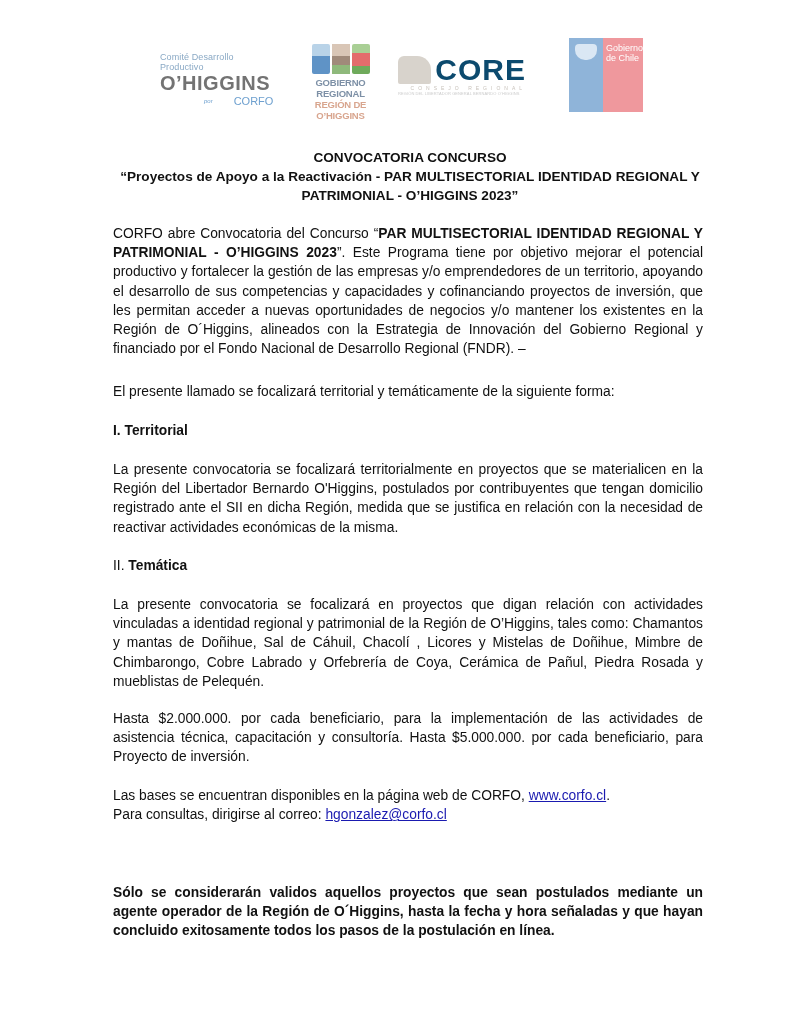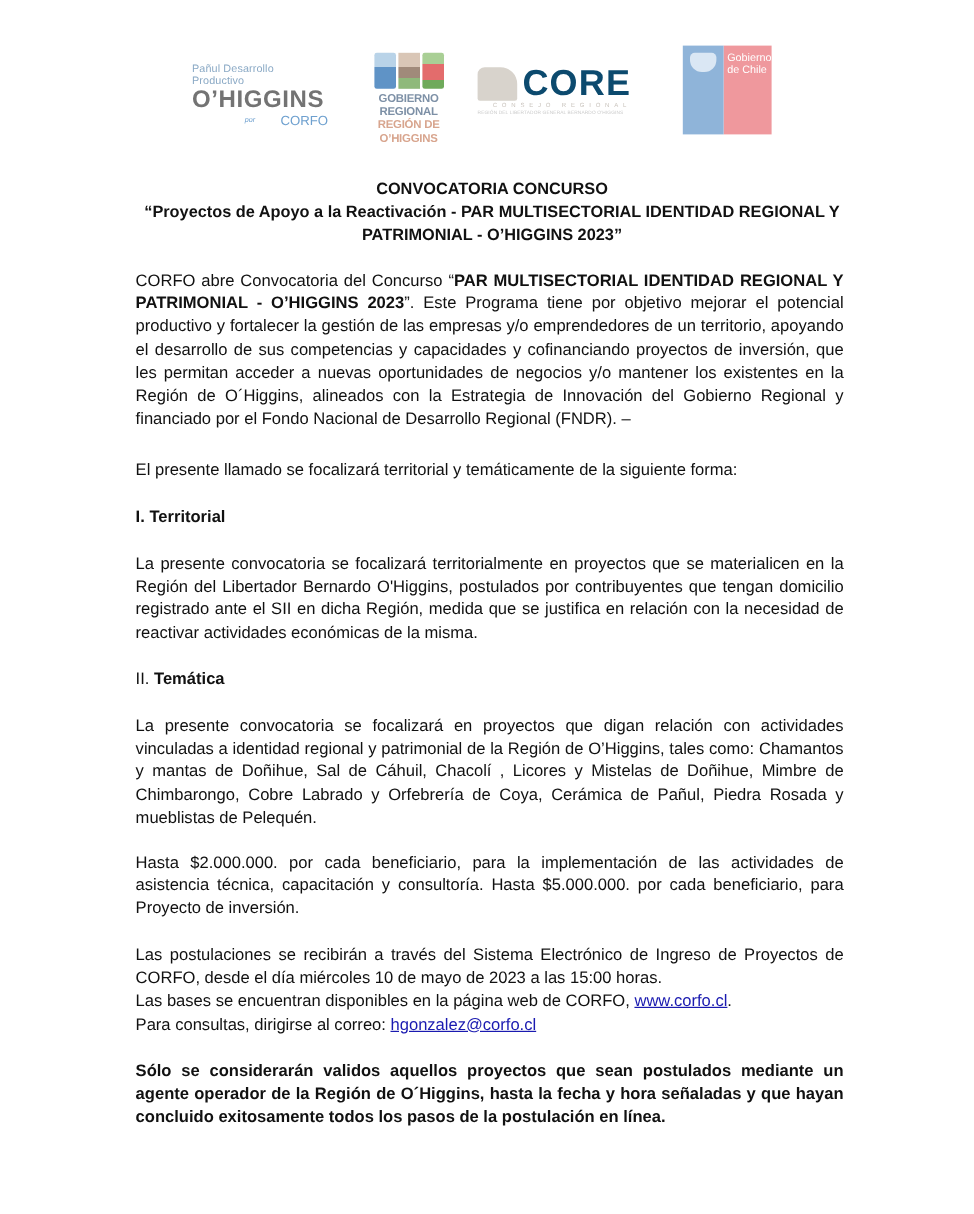--- a/index.html
+++ b/index.html
@@ -42,21 +42,21 @@
            font-weight: bold; font-size: 13.6px; line-height: 19px; }
   .body { position: absolute; left: 113px; width: 590px; font-size: 13.8px; line-height: 19.2px; text-align: justify; }
   .b { font-weight: bold; }
   a.link { color: #1a1ab0; text-decoration: underline; }
 </style>
 </head>
 <body>
 
 <div class="logos">
   <div class="logo" id="logo-comite">
-    <div class="small">Pañul Desarrollo Productivo</div>
+    <div class="small">Comité Desarrollo Productivo</div>
     <div class="big">O’HIGGINS</div>
     <div class="bar">
         <span class="b1"></span>
         <span class="b2"></span>
       <span class="por">por</span>
       <span class="corfo">CORFO</span>
       </div>
   </div>
   <div class="logo" id="logo-gore">
     <div class="pics">
@@ -99,18 +99,17 @@
 
 <div class="body" style="top:460px">La presente convocatoria se focalizará territorialmente en proyectos que se materialicen en la Región del Libertador Bernardo O'Higgins, postulados por contribuyentes que tengan domicilio registrado ante el SII en dicha Región, medida que se justifica en relación con la necesidad de reactivar actividades económicas de la misma.</div>
 
 <div class="body" style="top:556px"><span>II. </span><span class="b">Temática</span></div>
 
 <div class="body" style="top:595px">La presente convocatoria se focalizará en proyectos que digan relación con actividades vinculadas a identidad regional y patrimonial de la Región de O’Higgins, tales como: Chamantos y mantas de Doñihue, Sal de Cáhuil, Chacolí , Licores y Mistelas de Doñihue, Mimbre de Chimbarongo, Cobre Labrado y Orfebrería de Coya, Cerámica de Pañul, Piedra Rosada y mueblistas de Pelequén.</div>
 
 <div class="body" style="top:709px">Hasta $2.000.000. por cada beneficiario, para la implementación de las actividades de asistencia técnica, capacitación y consultoría. Hasta $5.000.000. por cada beneficiario, para Proyecto de inversión.</div>
 
 <div class="body" style="top:786px">
-  <div>Las postulaciones se recibirán a través del Sistema Electrónico de Ingreso de Proyectos de CORFO, desde el día miércoles 10 de mayo de 2023 a las 15:00 horas.</div>
   <div><span>Las bases se encuentran disponibles en la página web de CORFO, </span><a class="link">www.corfo.cl</a><span>.</span></div>
   <div><span>Para consultas, dirigirse al correo: </span><a class="link">hgonzalez@corfo.cl</a></div>
 </div>
 
 <div class="body b" style="top:883px">Sólo se considerarán validos aquellos proyectos que sean postulados mediante un agente operador de la Región de O´Higgins, hasta la fecha y hora señaladas y que hayan concluido exitosamente todos los pasos de la postulación en línea.</div>
 
 </body></html>

